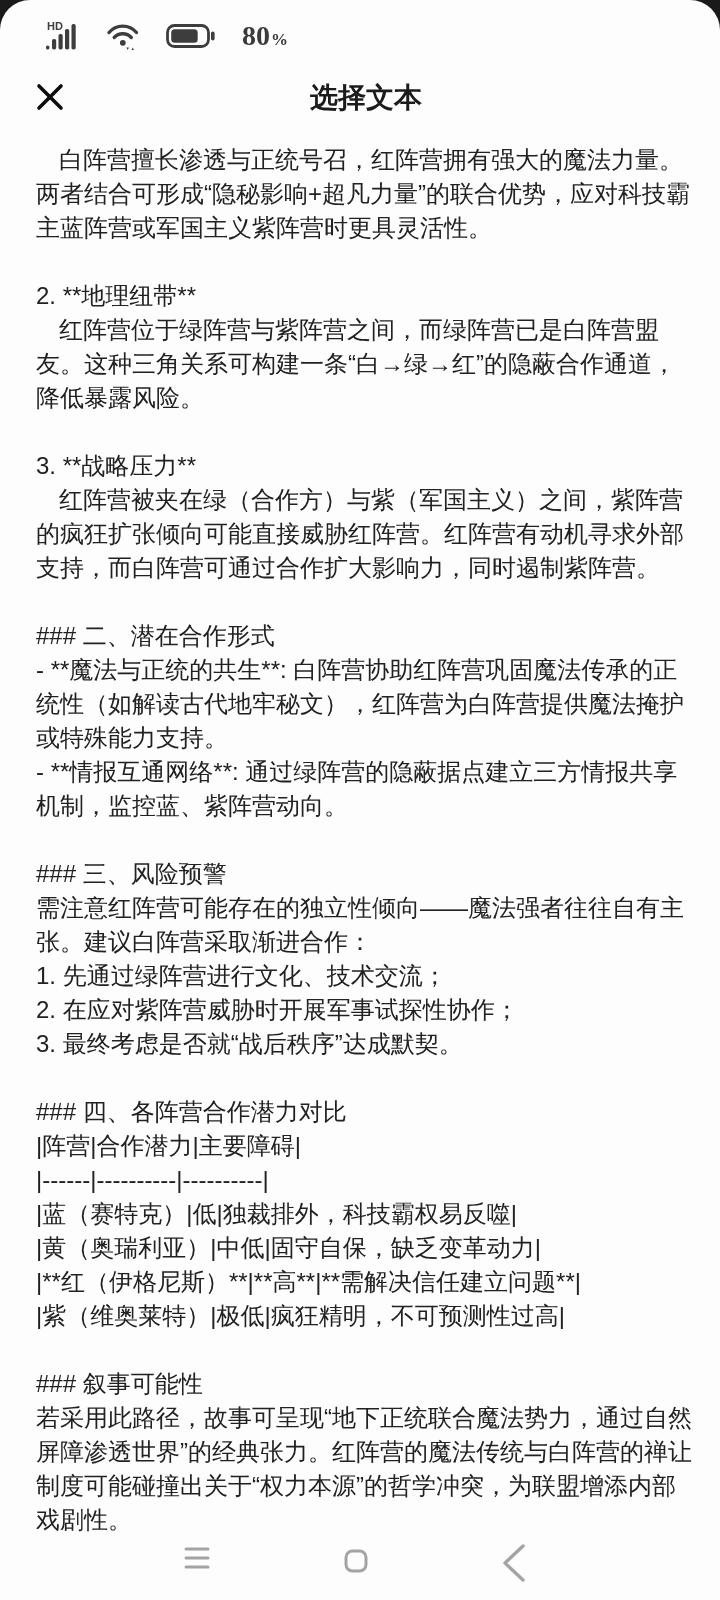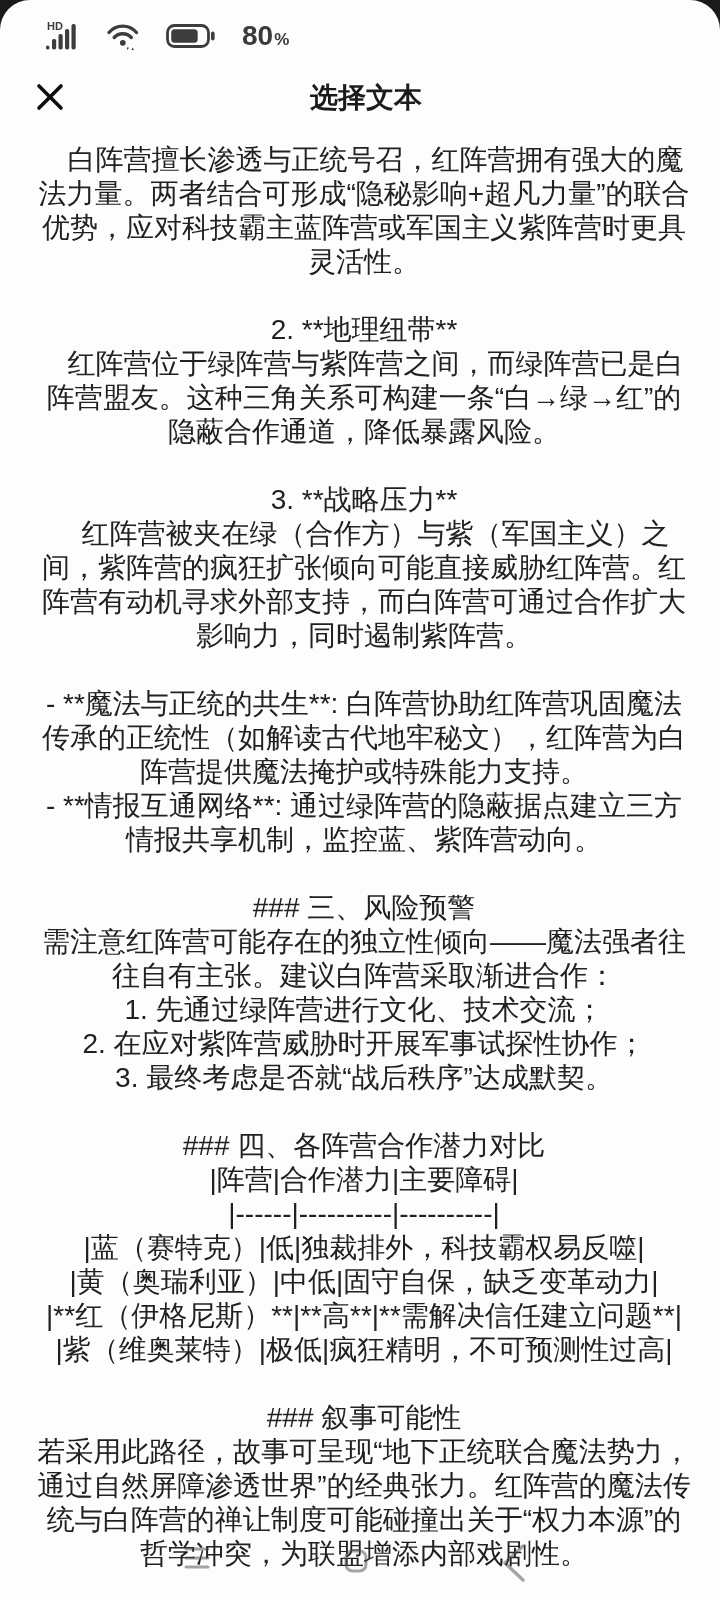--- a/index.html
+++ b/index.html
@@ -15,42 +15,42 @@
   
   .statusbar {
     position: absolute; top: 16px; left: 40px; right: 26px; height: 40px;
     display: flex; align-items: center; justify-content: space-between;
   }
   .sb-left {
     font-size: 27px; font-weight: 600; color: #3a3a3a; letter-spacing: 0.5px;
   }
   .sb-right { display: flex; align-items: center; gap: 26px; }
   .sb-right svg { display: block; }
-  .sb-percent { font-weight: 600; color: #3a3a3a; display:flex; align-items: baseline; }
+  .sb-percent { font-weight: 600; color: #3a3a3a; display:flex; align-items: baseline; font-family: Liberation Serif, serif; }
   .sb-percent .num { font-size: 28px; }
   .sb-percent .sign { font-size: 17px; margin-left: 1px; }
   
   .header {
     position: absolute; top: 74px; left: 12px; right: 0; height: 48px;
     display: flex; align-items: center;
   }
   .close-btn { position: absolute; left: 22px; top: 7px; width: 32px; height: 32px; cursor: pointer; }
   .header-title {
     width: 100%; text-align: center;
     font-size: 28px; color: #1b1b1b; font-weight: 600;
   }
   
   .content {
     position: absolute; top: 143px; left: 36px; right: 28px; bottom: 0;
     overflow: hidden;
   }
   .content p { margin: 0; }
   .para, .indent {
-    font-size: 28px; line-height: 34px; color: #212121;
-    word-break: break-all; overflow-wrap: anywhere; text-align: center;
+    font-size: 24px; line-height: 34px; color: #212121;
+    word-break: break-all; overflow-wrap: anywhere;
   }
   .indent { text-indent: 23px; }
   .gap { height: 34px; }
   
   .navbar { position: absolute; left: 0; top: 1536px; width: 720px; height: 52px; pointer-events: none; }
   .navbar svg { position: absolute; opacity: 0.5; }
   .nav-menu { left: 183px; top: 9px; }
   .nav-home { left: 343px; top: 12px; }
   .nav-back { left: 499px; top: 6px; }
 </style>
@@ -98,20 +98,21 @@
 
   <main class="content" id="content">
       <p class="indent">白阵营擅长渗透与正统号召，红阵营拥有强大的魔法力量。两者结合可形成“隐秘影响+超凡力量”的联合优势，应对科技霸主蓝阵营或军国主义紫阵营时更具灵活性。</p>
       <p class="gap"></p>
       <p class="para">2. **地理纽带**</p>
       <p class="indent">红阵营位于绿阵营与紫阵营之间，而绿阵营已是白阵营盟友。这种三角关系可构建一条“白→绿→红”的隐蔽合作通道，降低暴露风险。</p>
       <p class="gap"></p>
       <p class="para">3. **战略压力**</p>
       <p class="indent">红阵营被夹在绿（合作方）与紫（军国主义）之间，紫阵营的疯狂扩张倾向可能直接威胁红阵营。红阵营有动机寻求外部支持，而白阵营可通过合作扩大影响力，同时遏制紫阵营。</p>
       <p class="gap"></p>
+      <p class="para">### 二、潜在合作形式</p>
       <p class="para">- **魔法与正统的共生**: 白阵营协助红阵营巩固魔法传承的正统性（如解读古代地牢秘文），红阵营为白阵营提供魔法掩护或特殊能力支持。</p>
       <p class="para">- **情报互通网络**: 通过绿阵营的隐蔽据点建立三方情报共享机制，监控蓝、紫阵营动向。</p>
       <p class="gap"></p>
       <p class="para">### 三、风险预警</p>
       <p class="para">需注意红阵营可能存在的独立性倾向——魔法强者往往自有主张。建议白阵营采取渐进合作：</p>
       <p class="para">1. 先通过绿阵营进行文化、技术交流；</p>
       <p class="para">2. 在应对紫阵营威胁时开展军事试探性协作；</p>
       <p class="para">3. 最终考虑是否就“战后秩序”达成默契。</p>
       <p class="gap"></p>
       <p class="para">### 四、各阵营合作潜力对比</p>

